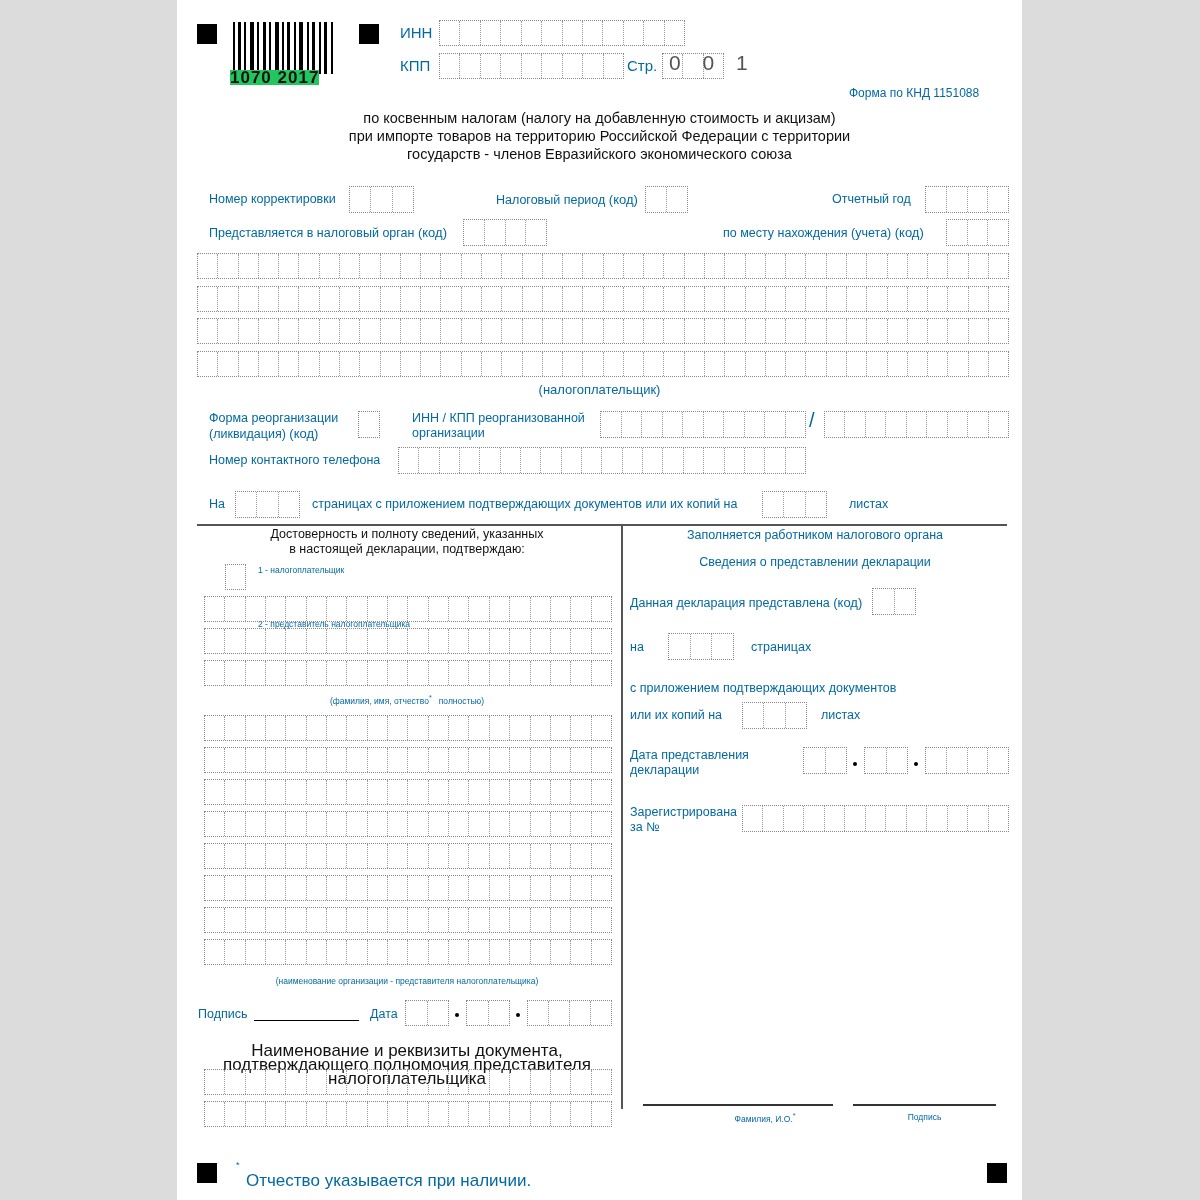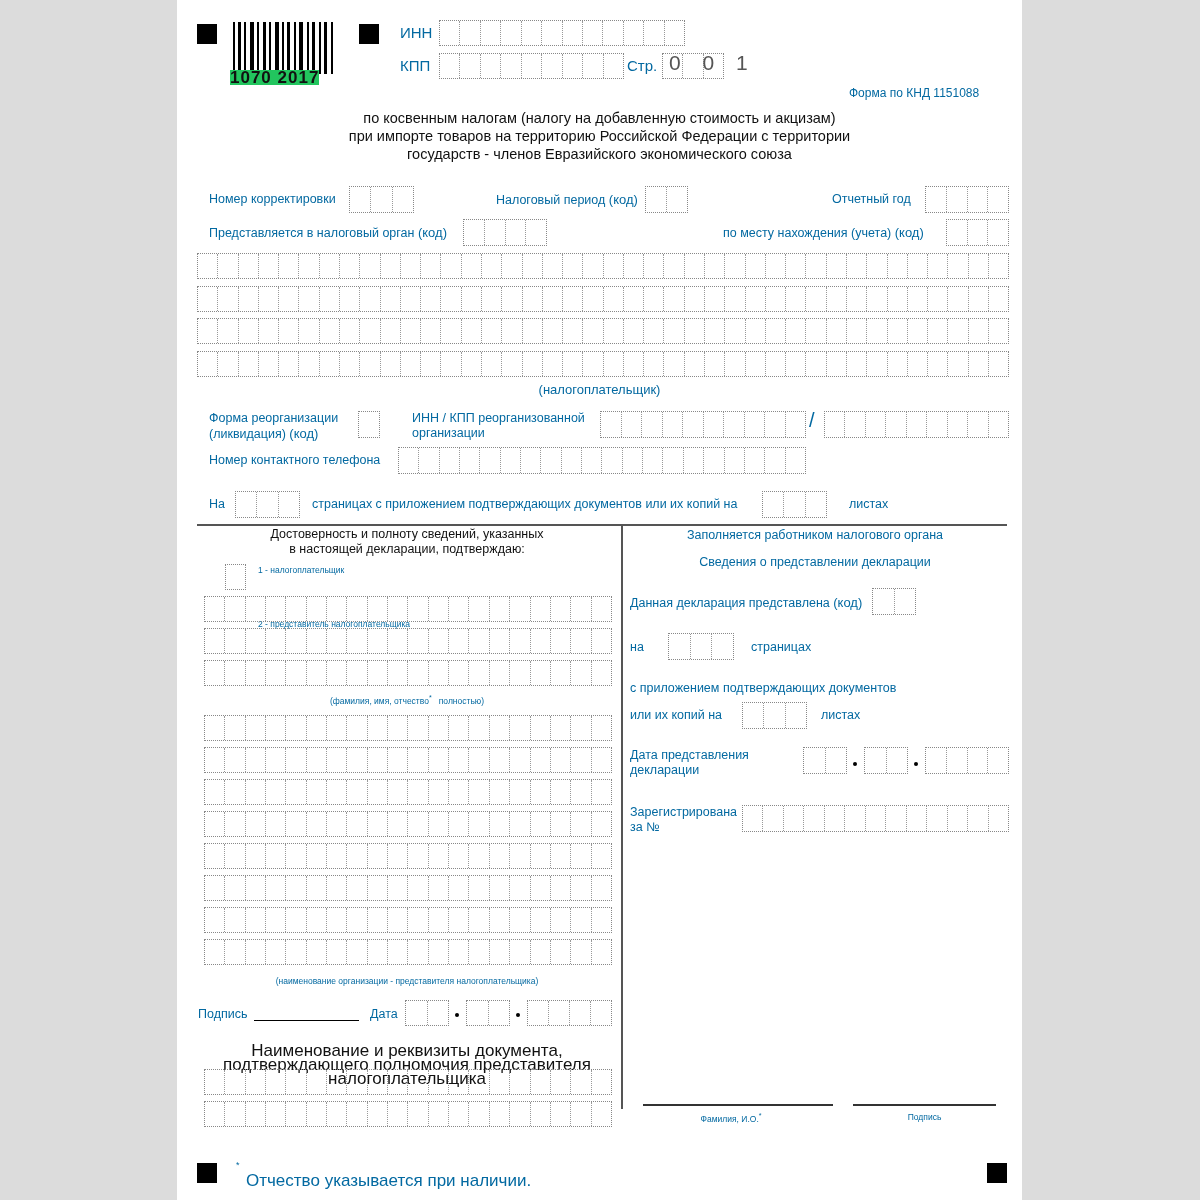--- a/index.html
+++ b/index.html
@@ -787,18 +787,18 @@
     <span></span>
     <span></span>
     <span></span>
     <span></span>
     <span></span>
     <span></span>
     <span></span>
   </div>
 
 <div class="abs" style="left:643px;top:1104px;width:190px;height:2px;background:#333;"></div>
-<div class="lbl tiny center" style="left:636px;width:190px;top:1112px;"><span>Фамилия, И.О.</span><sup>*</sup></div>
+<div class="lbl tiny center" style="left:670px;width:190px;top:1112px;"><span>Фамилия, И.О.</span><sup>*</sup></div>
 <div class="abs" style="left:853px;top:1104px;width:143px;height:2px;background:#333;"></div>
 <div class="lbl tiny center" style="left:853px;width:143px;top:1112px;">Подпись</div>
 
 <div class="lbl" style="left:236px;top:1160px;font-size:9px;">*</div>
 <div class="lbl" style="left:246px;top:1171px;font-size:17px;">Отчество указывается при наличии.</div>
 
 </body></html>

